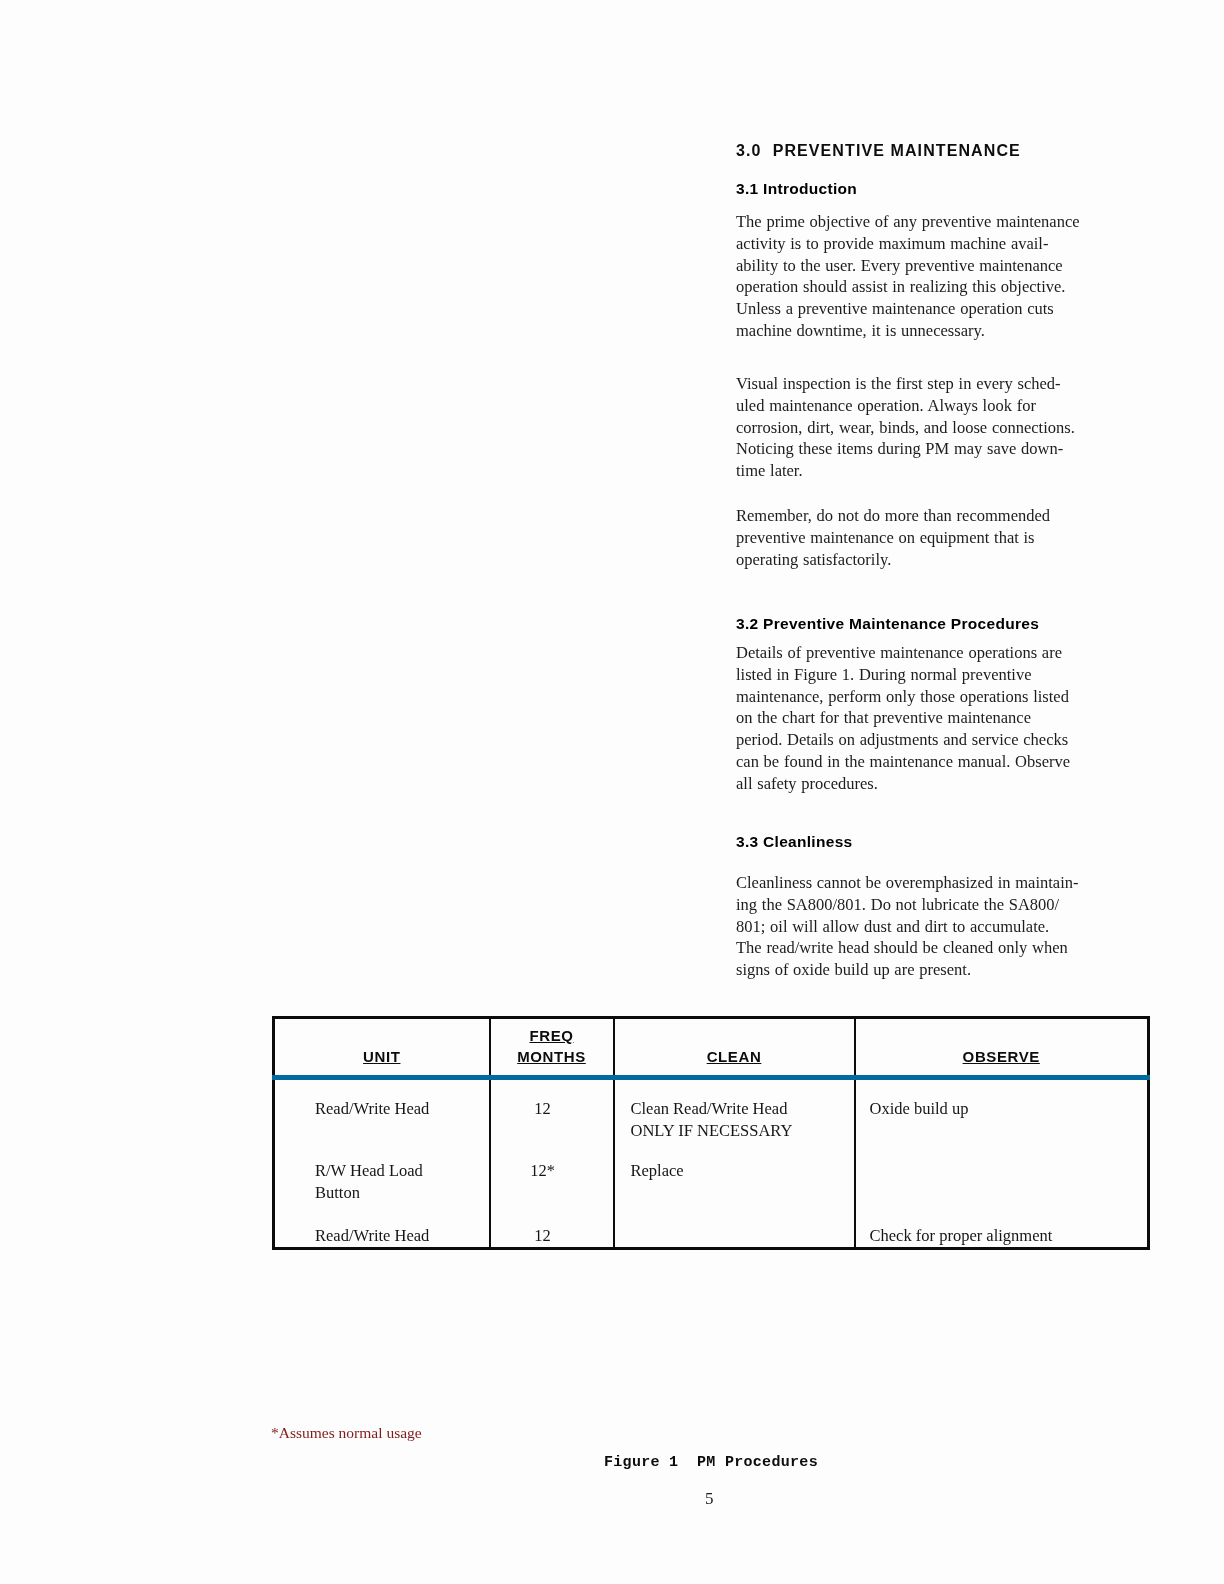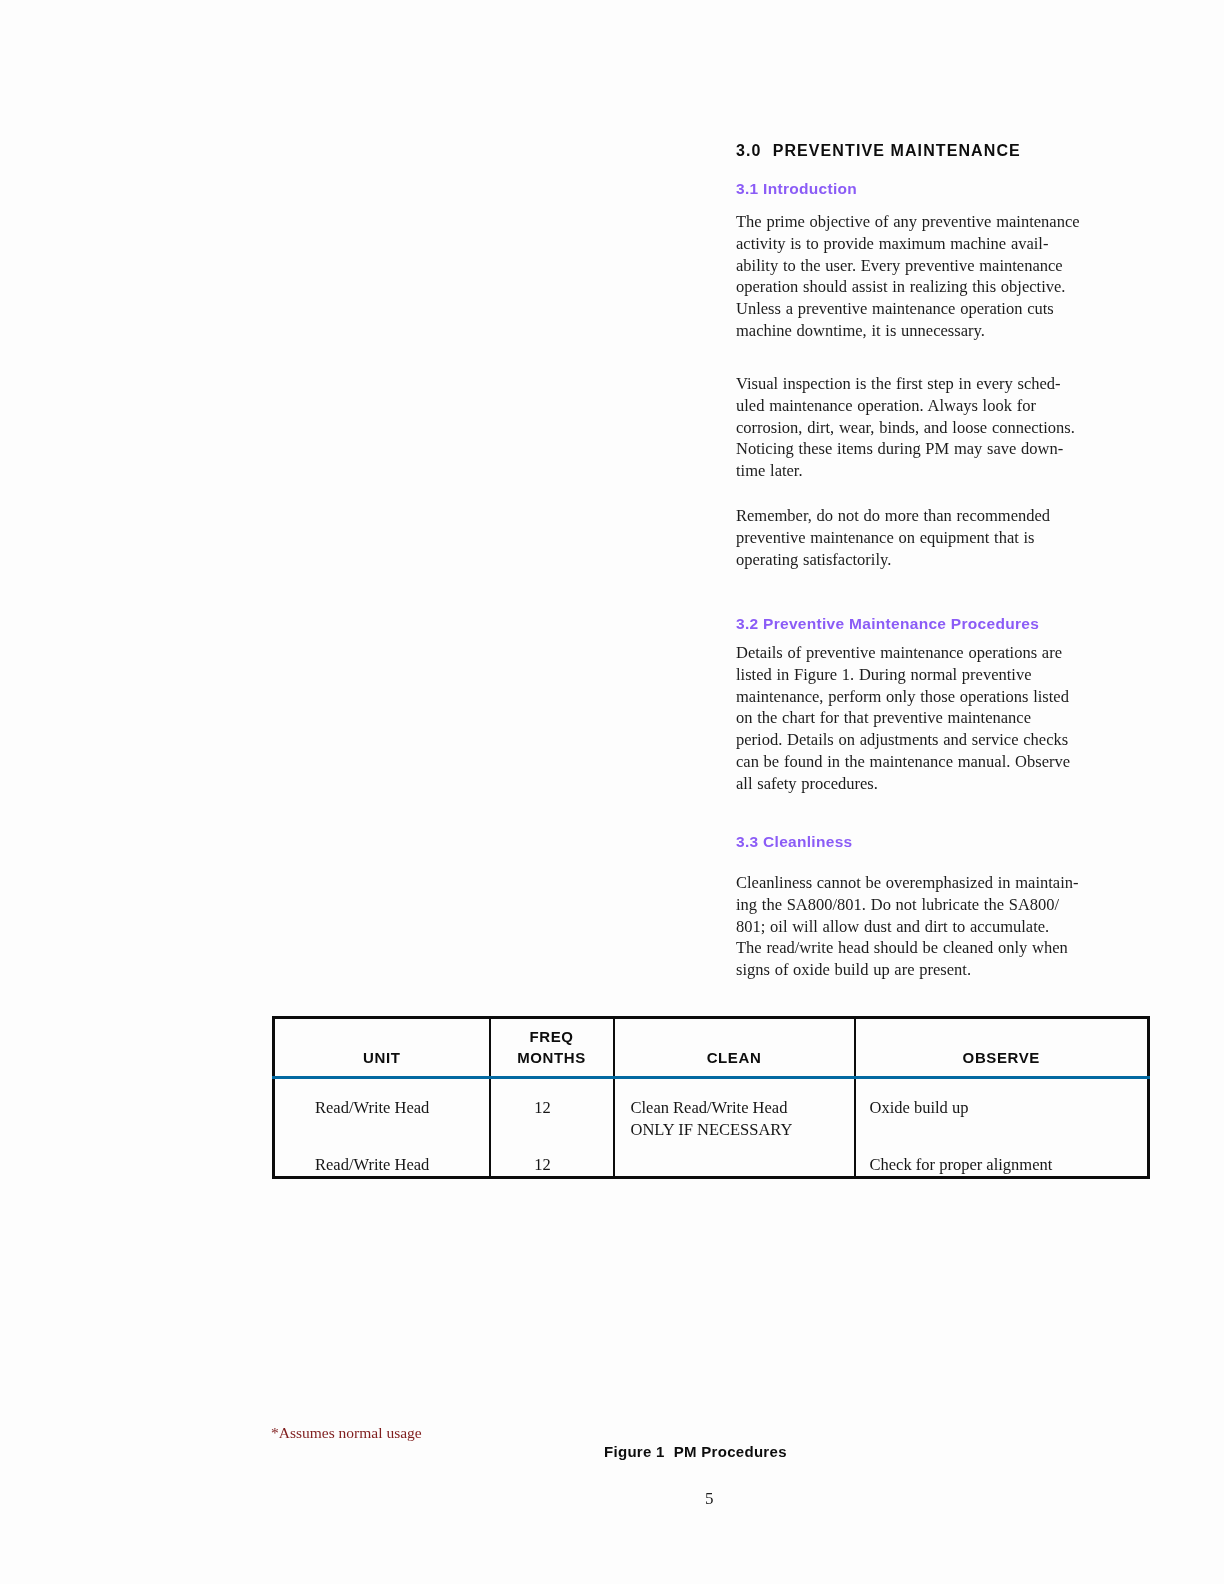--- a/index.html
+++ b/index.html
@@ -27,21 +27,21 @@
     font-size: 16px;
     letter-spacing: 1.1px;
     color: #0d0d0d;
     white-space: pre-wrap;
   }
   .h2 {
     font-family: "Liberation Sans", sans-serif;
     font-weight: bold;
     font-size: 15.5px;
     letter-spacing: 0.3px;
-    color: #8b5cf6;
+    color: #000000;
     white-space: pre-wrap;
   }
   .para {
     font-size: 16.5px;
     line-height: 21.8px;
     word-spacing: 0.6px;
     white-space: pre-line;
     color: #1c1c1c;
   }
 
@@ -49,21 +49,21 @@
   .pm-table {
     border-collapse: collapse;
     table-layout: fixed;
     width: 875px;
     background: #fdfdfd;
   }
   .pm-table, .pm-table th, .pm-table td {
     border: 0 solid #0c0c0c;
   }
   .pm-table { border: 3px solid #0c0c0c; }
-  .pm-table th { border-bottom: 3px solid #0369a1; }
+  .pm-table th { border-bottom: 5px solid #0369a1; text-decoration: underline; }
   .pm-table th, .pm-table td { border-right: 2.5px solid #0c0c0c; }
   .pm-table th:last-child, .pm-table td:last-child { border-right: 0; }
 
   .pm-table th {
     font-family: "Liberation Sans", sans-serif;
     font-weight: bold;
     font-size: 15px;
     letter-spacing: 0.6px;
     text-align: center;
     vertical-align: bottom;
@@ -84,26 +84,27 @@
   td.c-unit    { padding-left: 40px; }
   td.c-freq    { text-align: center; }
   td.c-clean   { padding-left: 16px; }
   td.c-observe { padding-left: 14px; }
 
   .footnote {
     font-size: 15.5px;
     color: #7f1d1d;
   }
   .caption {
-    font-family: Liberation Sans, sans-serif;
+    font-family: Liberation Mono, monospace;
     font-weight: bold;
     font-size: 15px;
     letter-spacing: 0.3px;
     color: #0d0d0d;
     white-space: pre-wrap;
+    margin-top: 11px;
   }
   .pagenum {
     font-size: 17px;
     color: #1c1c1c;
   }
 </style>
 </head>
 <body>
 
 <div class="page">
@@ -165,20 +166,27 @@
         </tr>
       </thead>
       <tbody>
         <tr style="height:58px;">
           <td class="c-unit">Read/Write Head</td>
           <td class="c-freq">12</td>
           <td class="c-clean">Clean Read/Write Head
 ONLY IF NECESSARY</td>
           <td class="c-observe">Oxide build up</td>
         </tr>
+        <tr style="height:70px;">
+          <td class="c-unit">R/W Head Load
+Button</td>
+          <td class="c-freq">12*</td>
+          <td class="c-clean">Replace</td>
+          <td class="c-observe"></td>
+        </tr>
         <tr style="height:33px;">
           <td class="c-unit">Read/Write Head</td>
           <td class="c-freq">12</td>
           <td class="c-clean"></td>
           <td class="c-observe">Check for proper alignment</td>
         </tr>
       </tbody>
     </table>
   </div>
 

